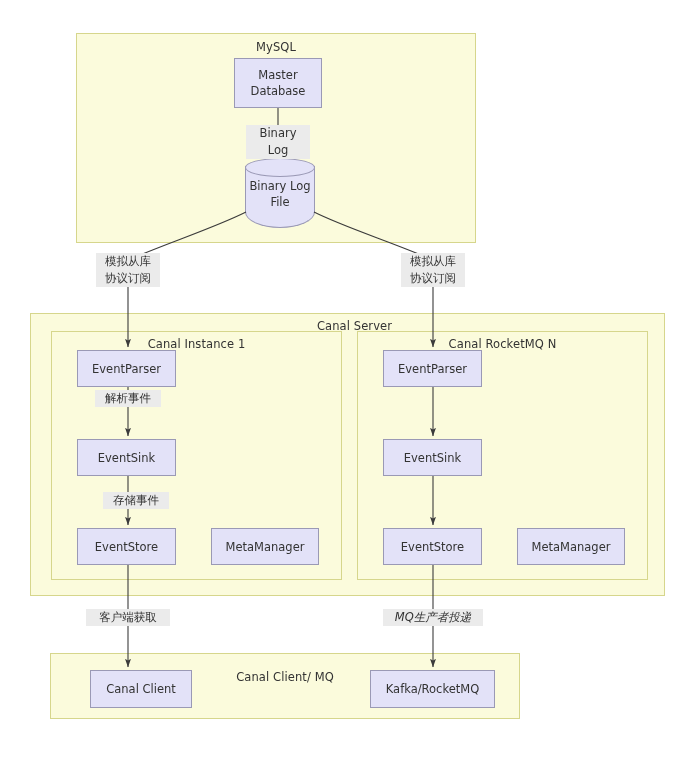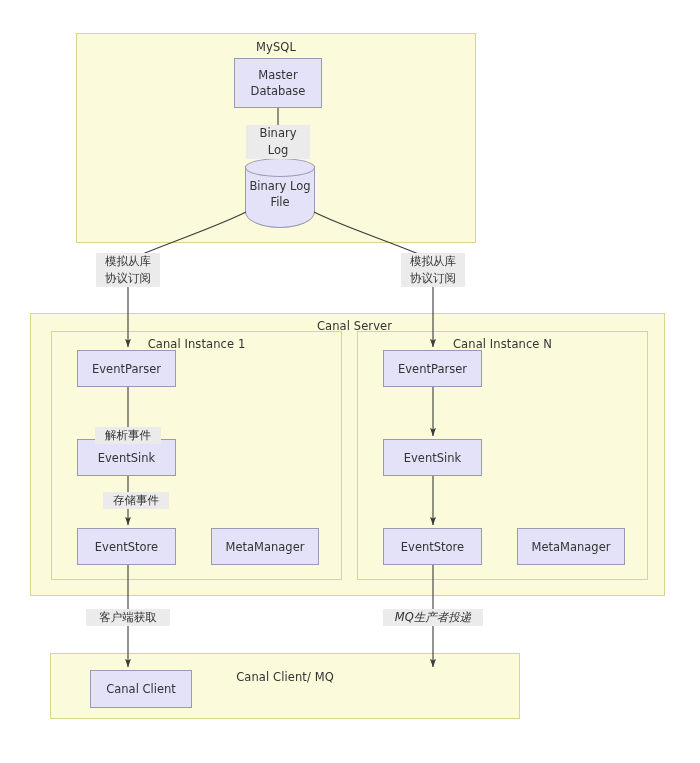--- a/index.html
+++ b/index.html
@@ -98,31 +98,32 @@
 
   <div class="group" style="left:51px;top:331px;width:291px;height:249px;padding-left:37px;">
     <div class="group-title" style="top:5px;">Canal Instance 1</div>
   </div>
   <div class="node" style="left:77px;top:350px;width:99px;height:37px;">EventParser</div>
   <div class="node" style="left:77px;top:439px;width:99px;height:37px;">EventSink</div>
   <div class="node" style="left:77px;top:528px;width:99px;height:37px;">EventStore</div>
   <div class="node" style="left:211px;top:528px;width:108px;height:37px;">MetaManager</div>
 
   <div class="group" style="left:357px;top:331px;width:291px;height:249px;">
-    <div class="group-title" style="top:5px;">Canal Instance N</div>
+    <div class="group-title" style="top:5px;">Canal RocketMQ N</div>
   </div>
   <div class="node" style="left:383px;top:350px;width:99px;height:37px;">EventParser</div>
   <div class="node" style="left:383px;top:439px;width:99px;height:37px;">EventSink</div>
   <div class="node" style="left:383px;top:528px;width:99px;height:37px;">EventStore</div>
   <div class="node" style="left:517px;top:528px;width:108px;height:37px;">MetaManager</div>
 
   <div class="group" style="left:50px;top:653px;width:470px;height:66px;">
     <div class="group-title" style="top:16px;">Canal Client/ MQ</div>
   </div>
   <div class="node" style="left:90px;top:670px;width:102px;height:38px;">Canal Client</div>
+  <div class="node" style="left:370px;top:670px;width:125px;height:38px;">Kafka/RocketMQ</div>
 
   <svg class="edges" viewBox="0 0 700 763">
     <defs>
       <marker id="arrow" markerWidth="9" markerHeight="9" refX="7.4" refY="3" orient="auto" markerUnits="strokeWidth">
         <path d="M0,0.3 L7.6,3 L0,5.7 L1.6,3 z" fill="#3b3b3b"></path>
       </marker>
     </defs>
 
     <path d="M278,108 L278,155" stroke="#3b3b3b" stroke-width="1.1" fill="none" marker-end="url(#arrow)"></path>
 
@@ -140,21 +141,21 @@
   </svg>
 
   <div class="edge-label" style="left:246px;top:125px;width:64px;">Binary Log</div>
 
   <div class="edge-label" style="left:96px;top:253px;width:64px;">模拟从库
 协议订阅</div>
 
   <div class="edge-label" style="left:401px;top:253px;width:64px;">模拟从库
 协议订阅</div>
 
-  <div class="edge-label" style="left:95px;top:427px;width:66px;">解析事件</div>
+  <div class="edge-label" style="left:95px;top:390px;width:66px;">解析事件</div>
 
   <div class="edge-label" style="left:103px;top:492px;width:66px;">存储事件</div>
 
   <div class="edge-label" style="left:86px;top:609px;width:84px;font-family:Liberation Serif, serif;">客户端获取</div>
 
   <div class="edge-label" style="left:383px;top:609px;width:100px;font-style:italic;">MQ生产者投递</div>
 
 </div>
 
 </body></html>

